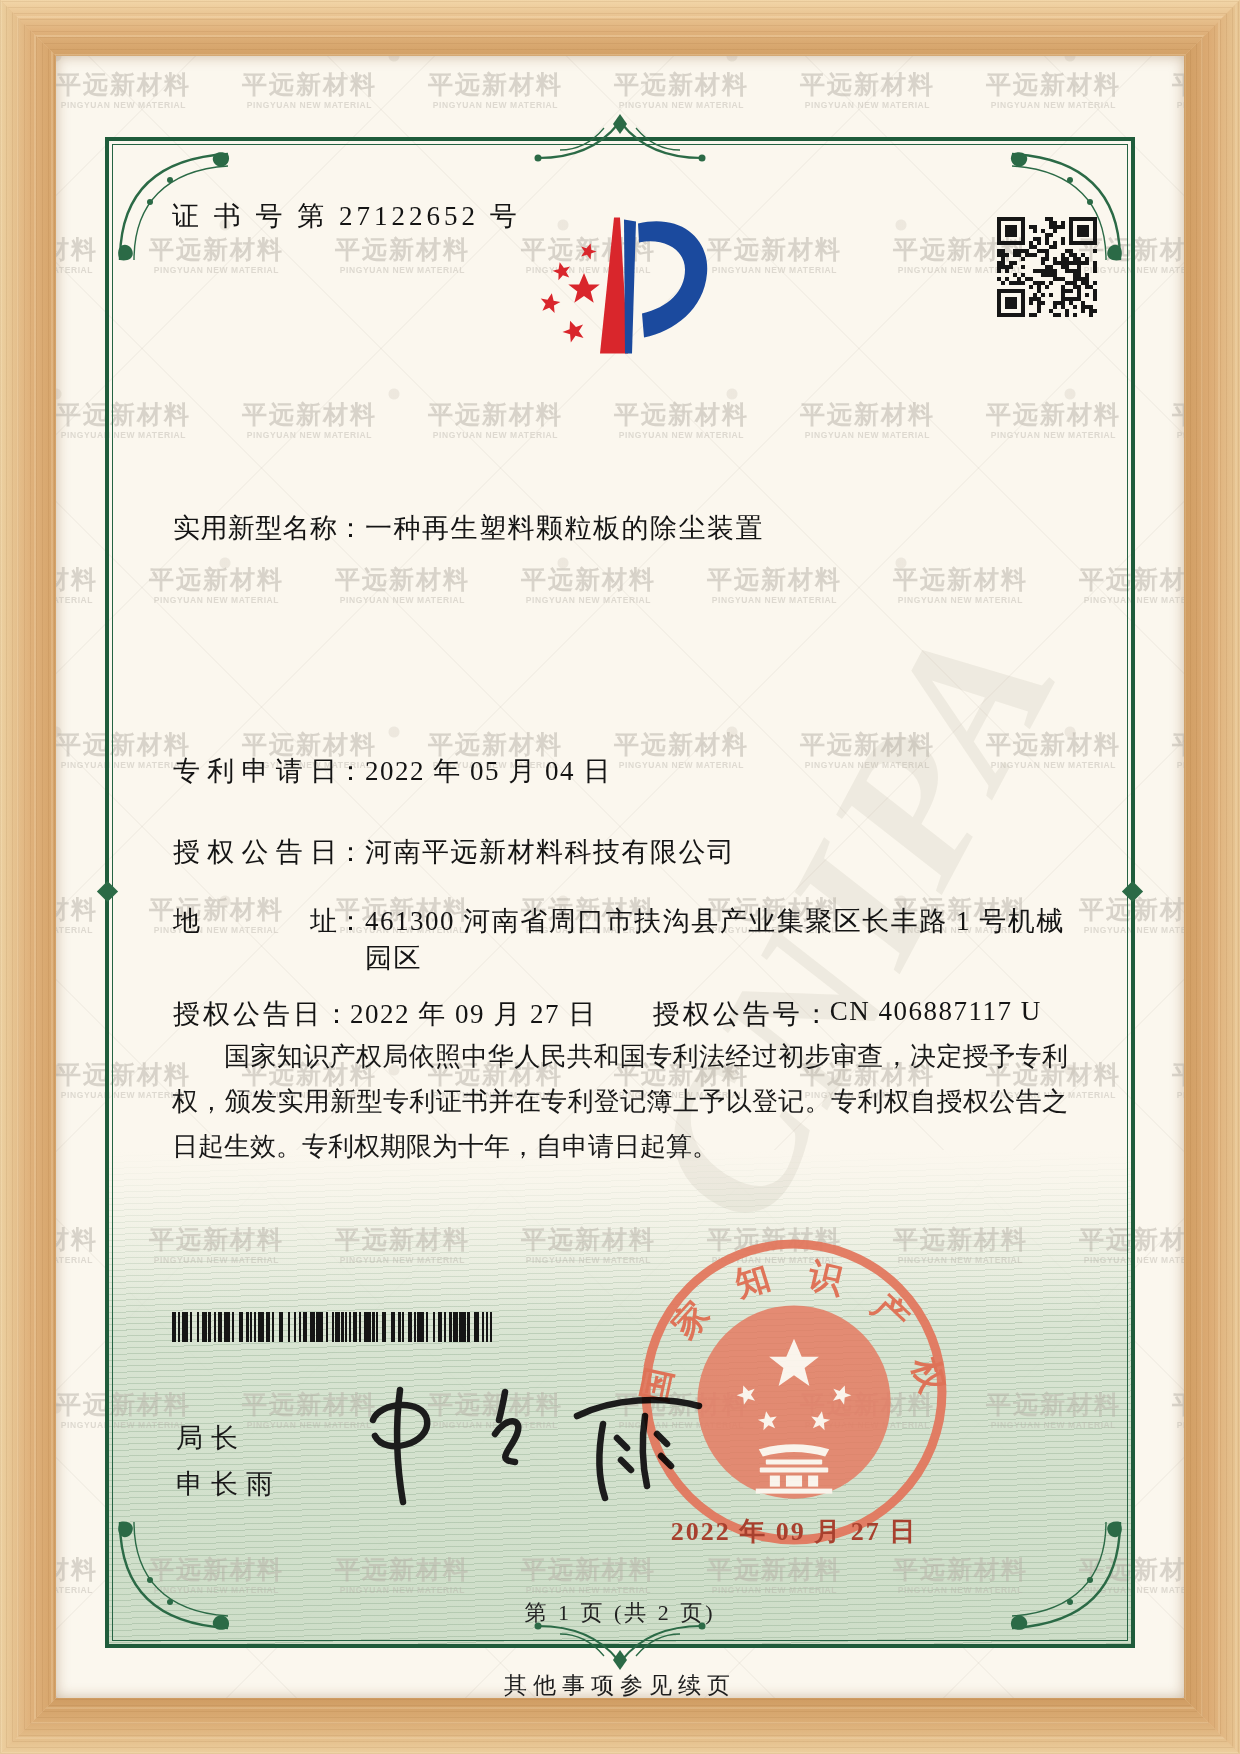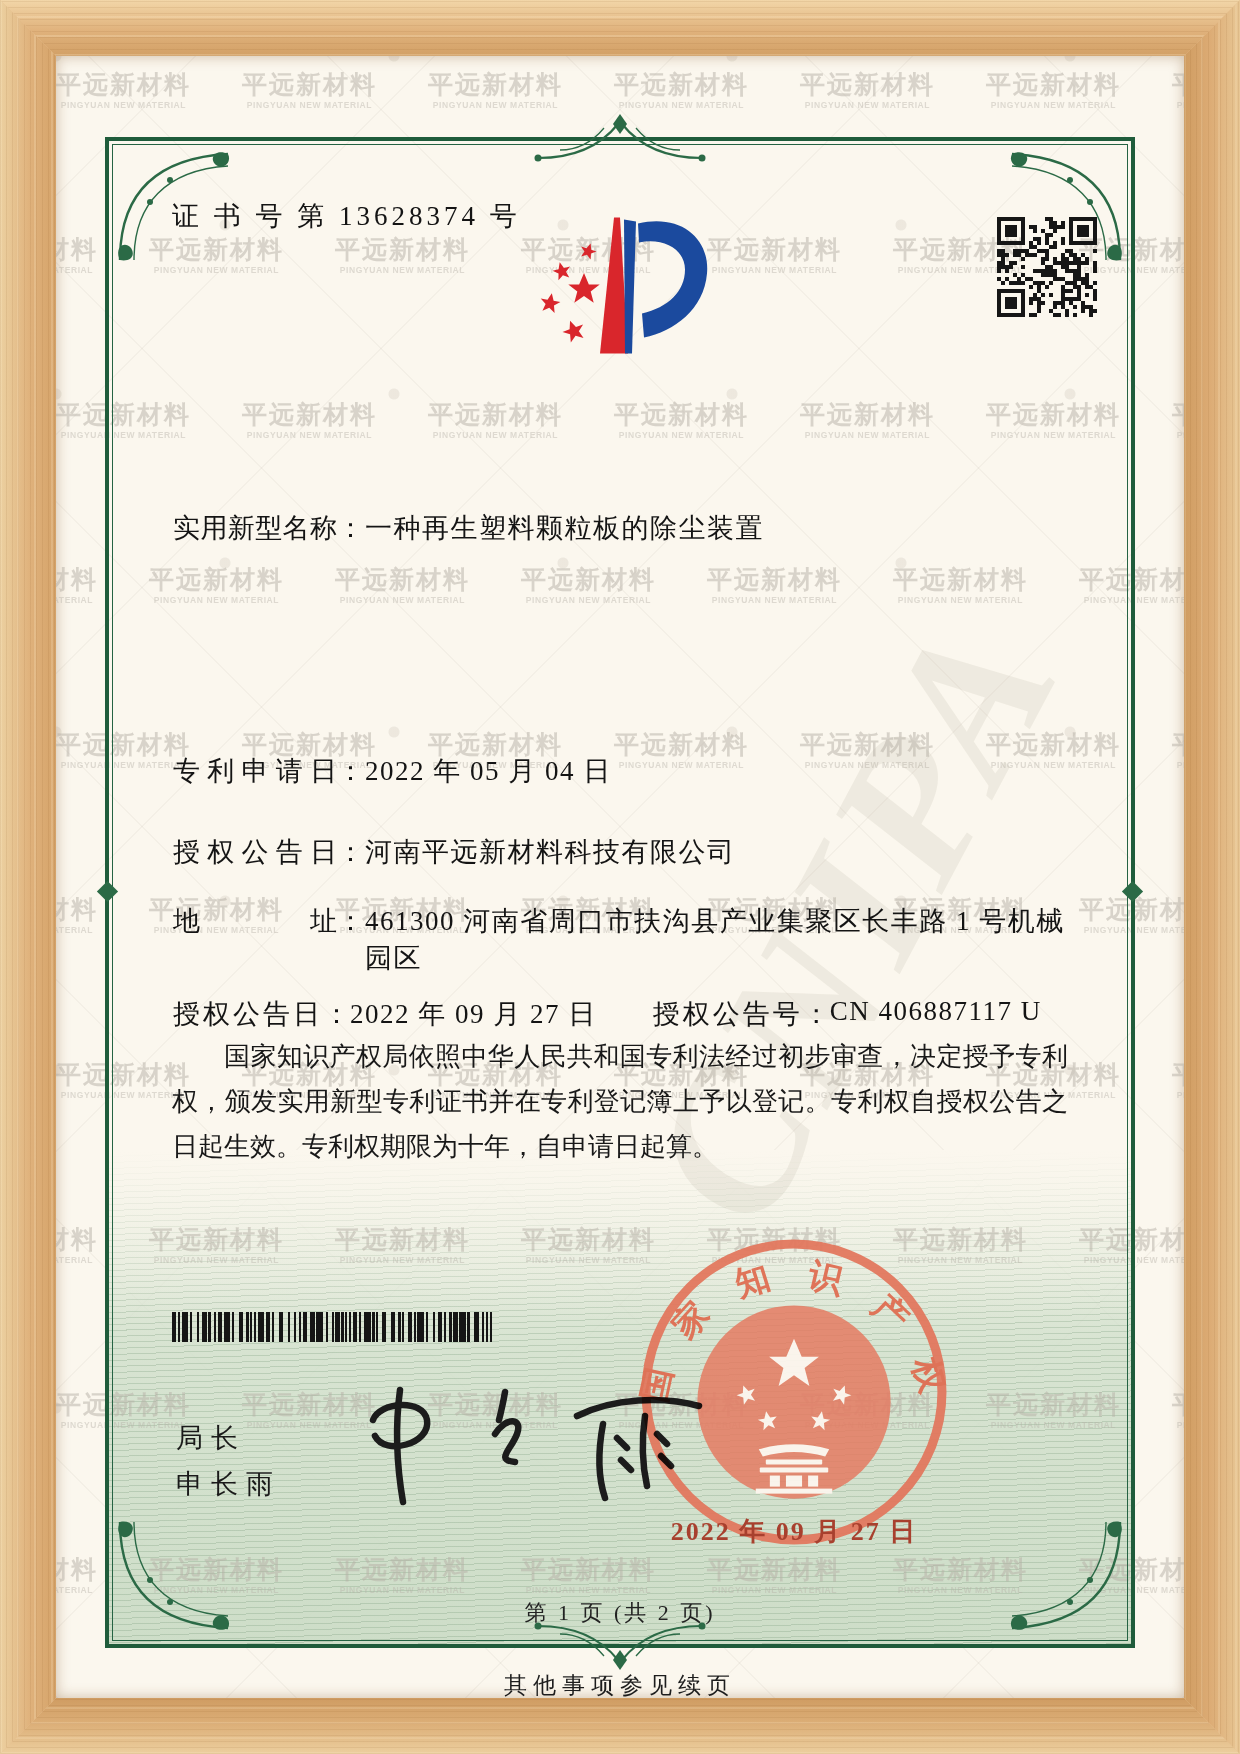--- a/index.html
+++ b/index.html
@@ -444,21 +444,21 @@
       <use href="#ornCenter"></use>
     </svg>
   <svg class="orn-center oc-bottom" viewBox="0 0 180 56">
       <use href="#ornCenter"></use>
     </svg>
   <div class="edge-diamond ed-left"></div>
   <div class="edge-diamond ed-right"></div>
 
   <div class="content">
 
-    <div class="cert-no">证 书 号 第 13628374 号</div>
+    <div class="cert-no">证 书 号 第 27122652 号</div>
 
     <svg class="logo" viewBox="0 0 175 155">
       <g fill="#d9262c">
         <use href="#star5" transform="translate(48,40) scale(0.85) rotate(18)"></use>
         <use href="#star5" transform="translate(22,60) scale(0.95) rotate(-14)"></use>
         <use href="#star5" transform="translate(10,92) scale(1.05) rotate(10)"></use>
         <use href="#star5" transform="translate(34,120) scale(1.15) rotate(-20)"></use>
         <use href="#star5" transform="translate(44,78) scale(1.65) rotate(0)"></use>
         <path d="M74,6 L80,6 L88,142 L60,142 Z"></path>
       </g>

